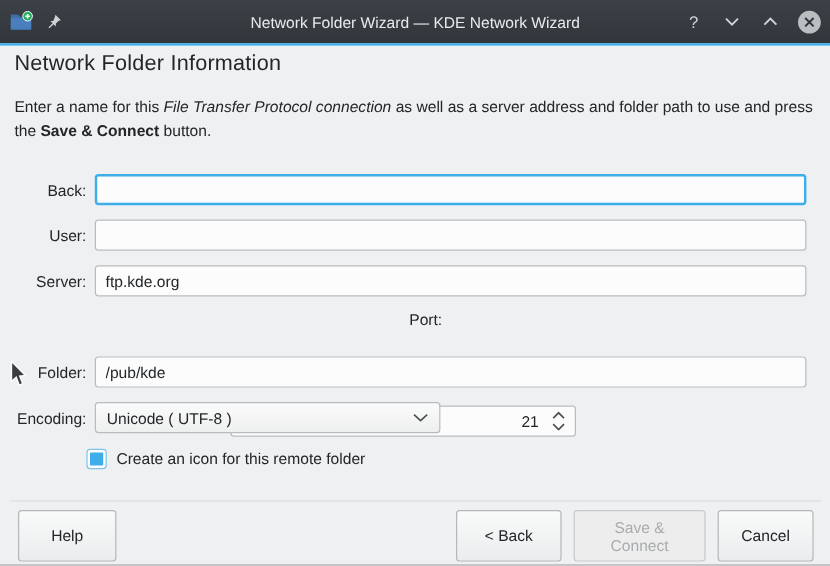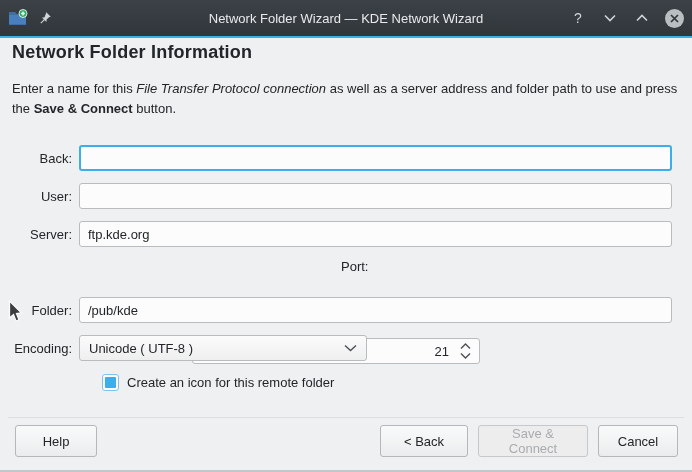--- a/index.html
+++ b/index.html
@@ -32,21 +32,21 @@
   .close-circle {
     width: 19px; height: 19px; border-radius: 50%; background: #b9bec1;
     display: flex; align-items: center; justify-content: center;
   }
   .app-icon { position: relative; width: 20px; height: 18px; }
   .pin-icon svg, .app-icon svg { display: block; }
 
   
   .page-title {
     position: absolute; left: 12px; top: 42px;
-    font-size: 18px; font-weight: 700; color: #232629; letter-spacing: .2px;
+    font-size: 18px; font-weight: 400; color: #232629; letter-spacing: .2px;
   }
   .page-desc {
     position: absolute; left: 12px; right: 14px; top: 79px;
     font-size: 13px; line-height: 20px; color: #232629;
   }
   .page-desc .it { font-style: italic; }
   .page-desc .bd { font-weight: 700; }
 
   
   .row { position: absolute; left: 0; right: 20px; height: 26px; display: flex; align-items: center; }
@@ -77,35 +77,35 @@
   .combo {
     width: 288px; flex: 0 0 288px; height: 26px;
     background: linear-gradient(#fbfbfc, #eeefef);
     border: 1px solid #b9bcbe; border-radius: 3px;
     display: flex; align-items: center; padding: 0 9px;
     font-size: 13px; color: #232629;
   }
   .combo .combo-caret { margin-left: auto; display: flex; }
 
   
-  .check-row { position: absolute; left: 102px; top: 373px; display: flex; align-items: center; gap: 8px; height: 18px; }
+  .check-row { position: absolute; left: 72px; top: 373px; display: flex; align-items: center; gap: 8px; height: 18px; }
   .checkbox {
     width: 17px; height: 17px; border: 1px solid #7ec3ea; border-radius: 3px;
     background: #fcfcfc; position: relative;
   }
   .checkbox.checked::after {
     content: ""; position: absolute; left: 2px; top: 2px; right: 2px; bottom: 2px;
     background: #3daee9; border-radius: 1px;
   }
   .check-label { font-size: 13px; color: #232629; }
 
   
   .separator { position: absolute; left: 8px; right: 8px; top: 417px; height: 1px; background: #dcdee0; }
   .btn {
-    height: 32px; padding: 0 16px;
+    height: 43px; padding: 0 16px;
     background: linear-gradient(#f9fafa, #ebeced);
     border: 1px solid #b4b8ba; border-radius: 3px;
     font: 13px "Liberation Sans", sans-serif; color: #232629;
     display: inline-flex; align-items: center; justify-content: center;
   }
   .btn.disabled { color: #a9acae; border-color: #c6c9cb; background: #ededee; }
   .btn-help { position: absolute; left: 15px; top: 425px; width: 82px; }
   .btn-group { position: absolute; right: 14px; top: 425px; display: flex; gap: 10px; }
   .btn-back { width: 88px; } .btn-save { width: 110px; } .btn-cancel { width: 80px; }
 

